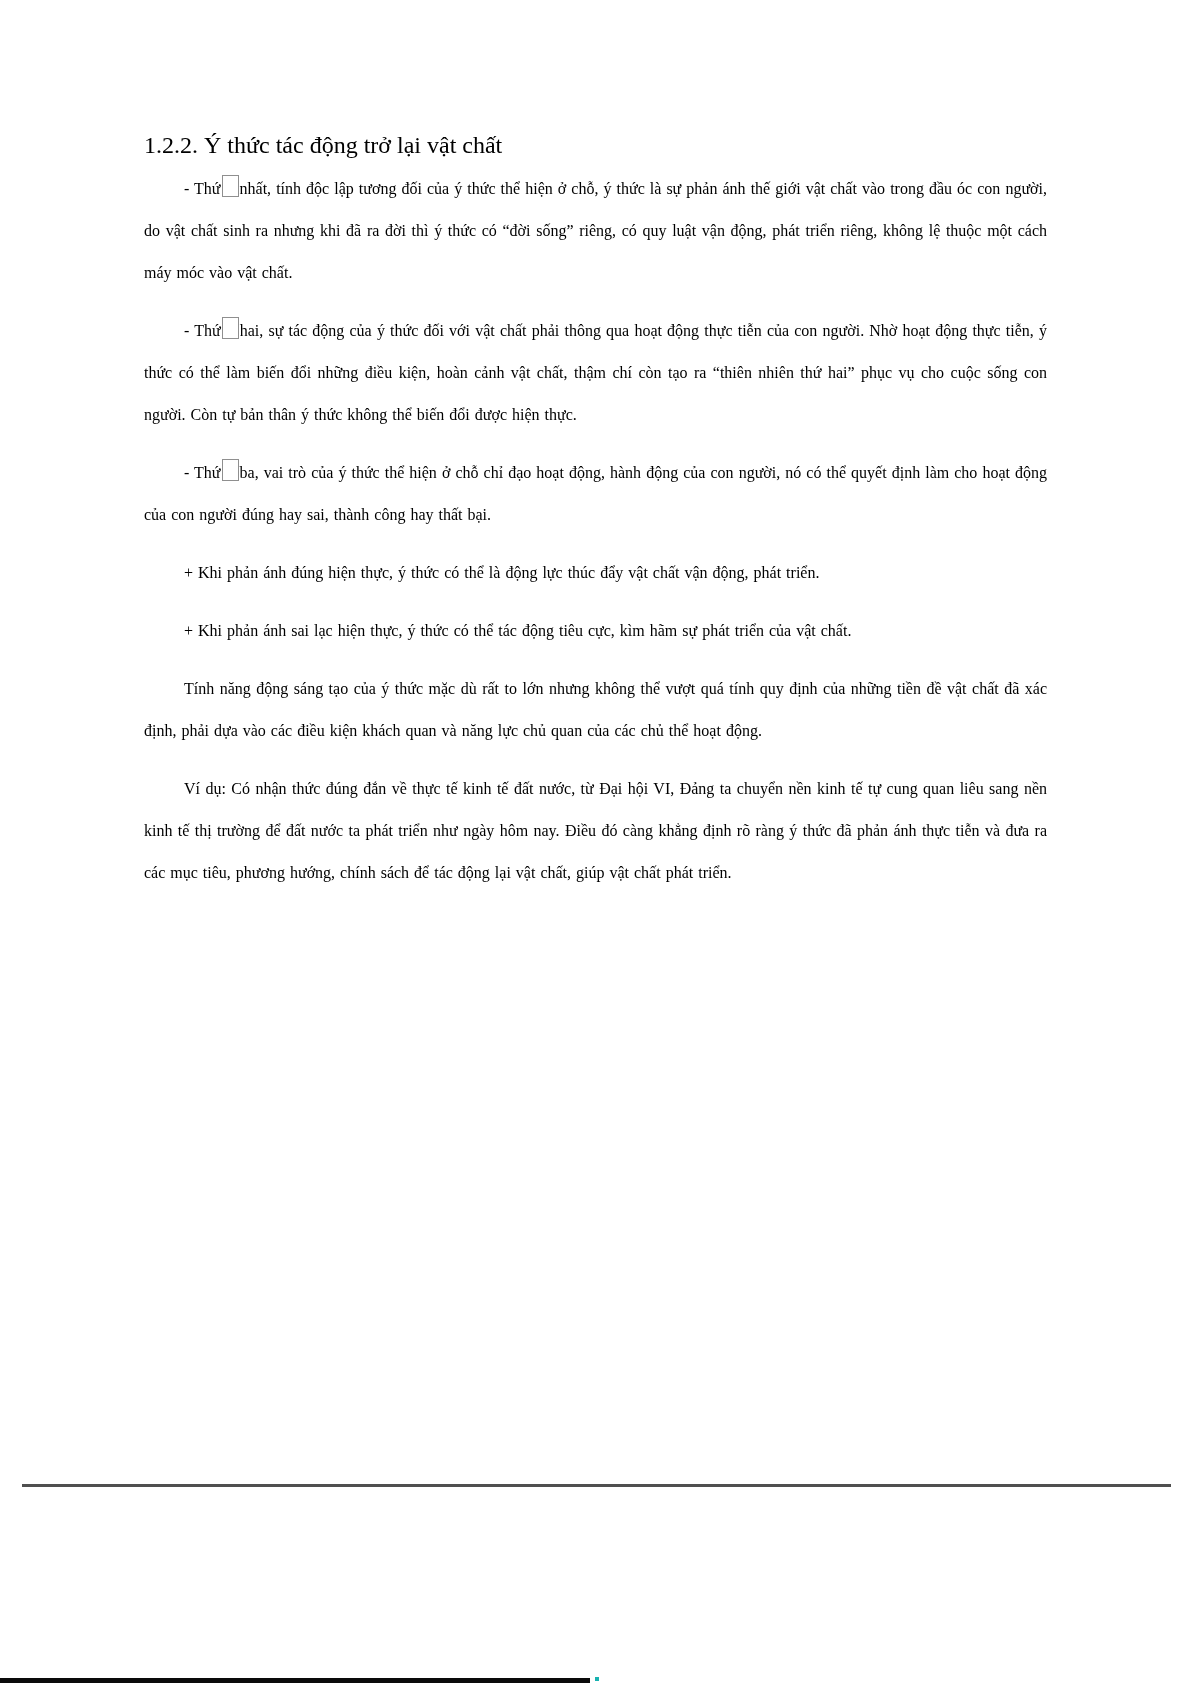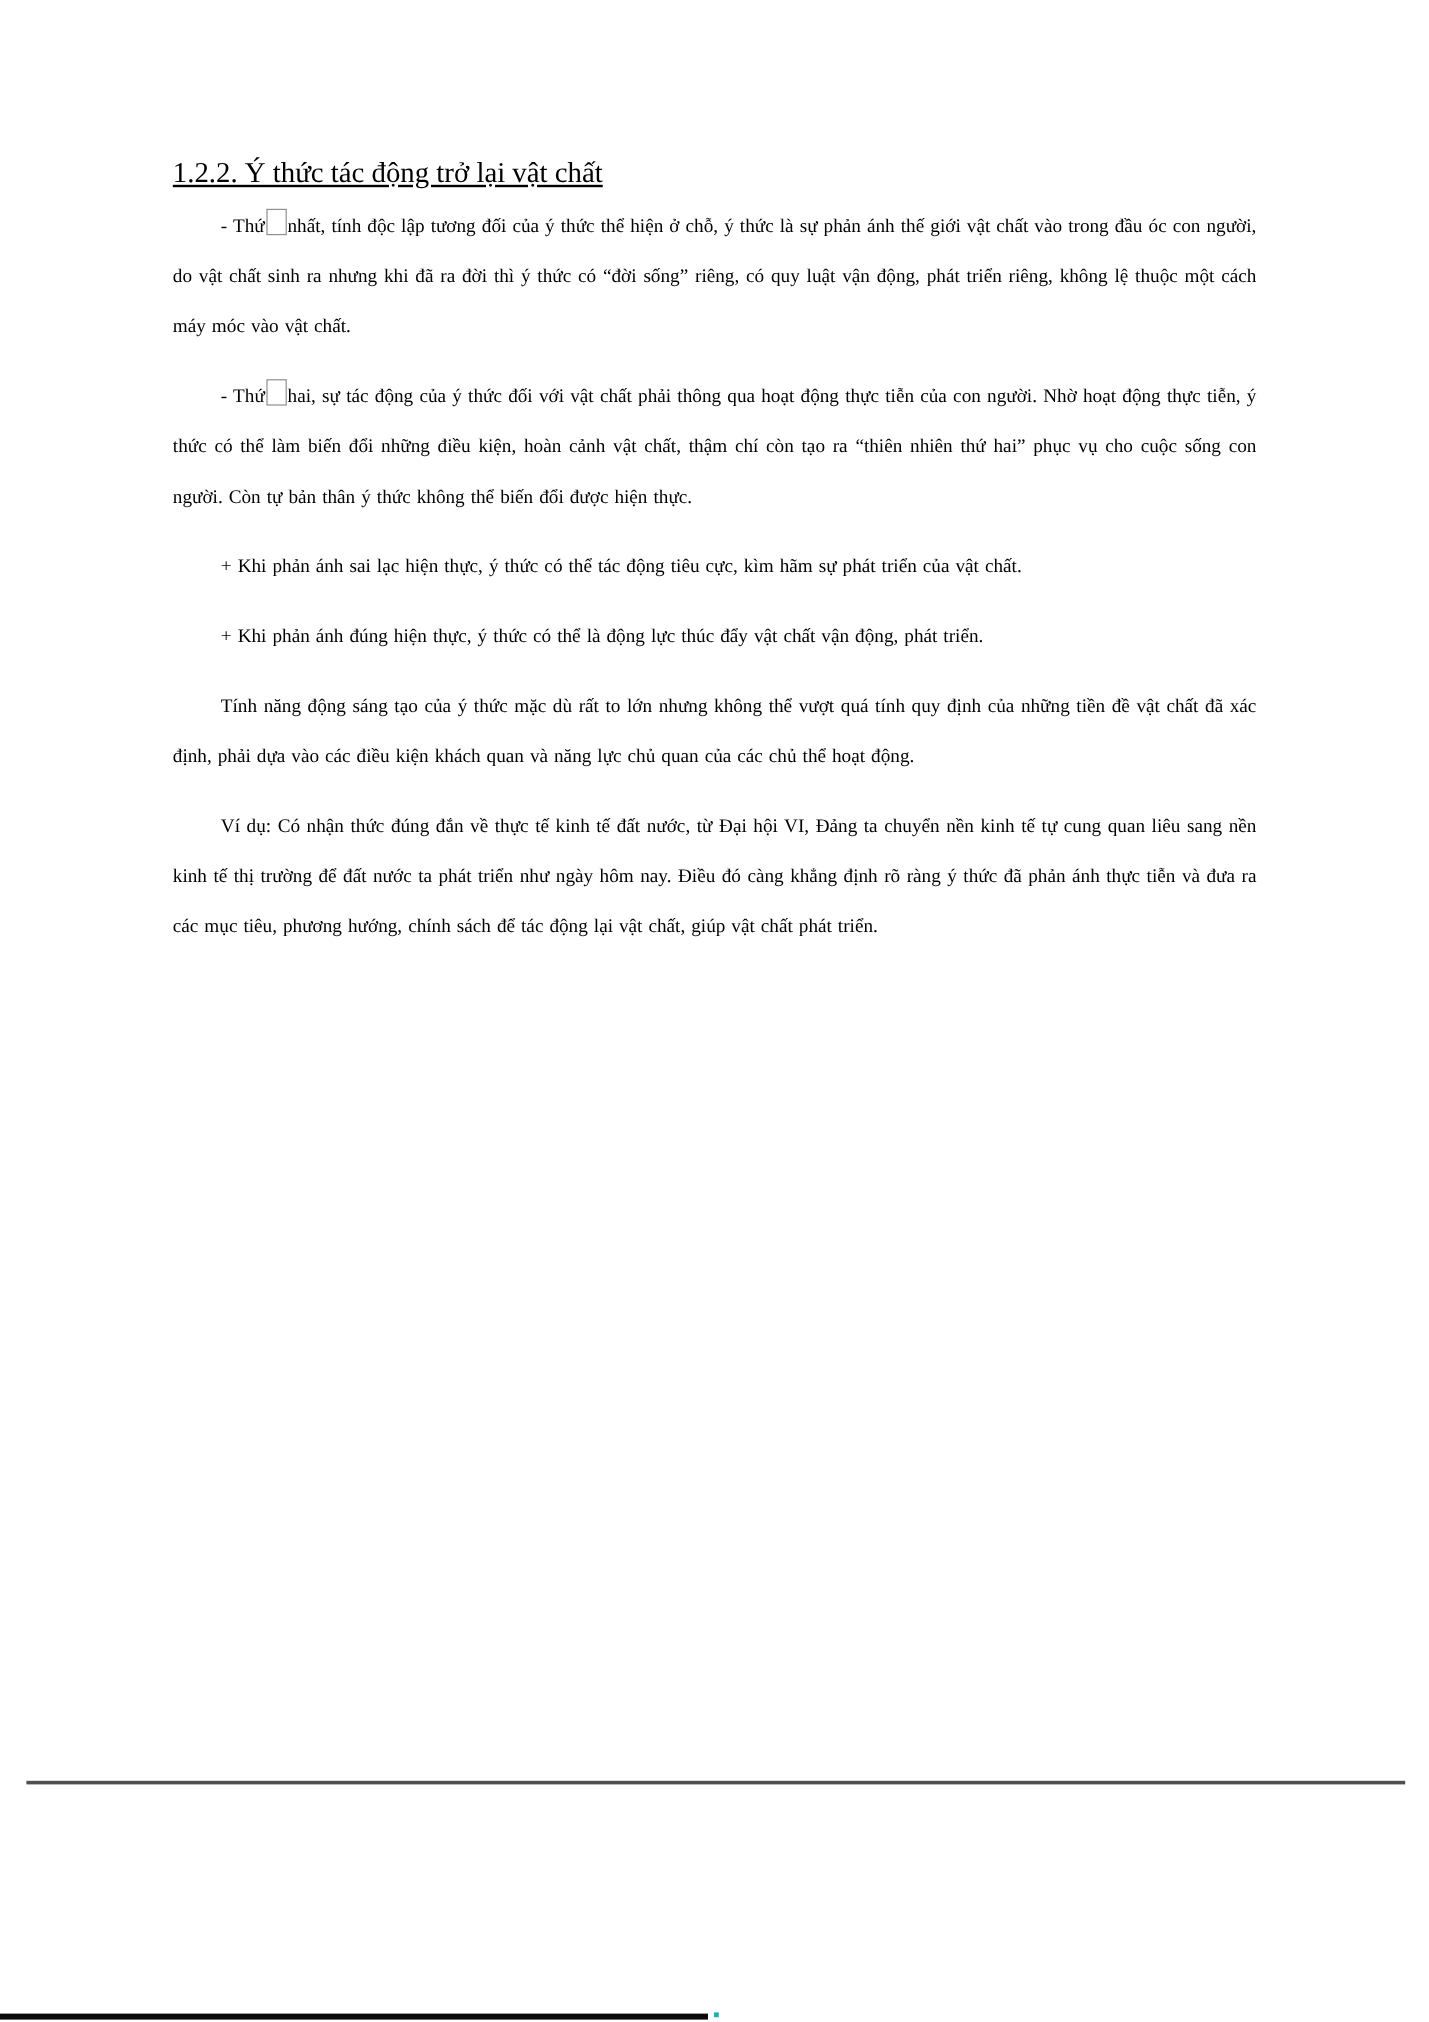--- a/index.html
+++ b/index.html
@@ -21,21 +21,20 @@
     left: 144px;
     top: 124px;
     width: 903px;
   }
   .doc-heading {
     font-size: 24px;
     line-height: 42px;
     font-weight: normal;
     margin: 0 0 2px 0;
     text-align: left;
-    text-decoration: underline;
   }
   .doc-paragraphs p {
     font-size: 16px;
     line-height: 42px;
     margin: 0 0 16px 0;
     text-align: justify;
     text-indent: 40px;
     word-spacing: 1px;
   }
   
@@ -71,22 +70,23 @@
   }
 </style>
 </head>
 <body>
 
 <div class="doc-content">
   <h2 class="doc-heading">1.2.2. Ý thức tác động trở lại vật chất</h2>
   <div class="doc-paragraphs">
       <p>- Thứ<span class="tofu"></span>nhất, tính độc lập tương đối của ý thức thể hiện ở chỗ, ý thức là sự phản ánh thế giới vật chất vào trong đầu óc con người, do vật chất sinh ra nhưng khi đã ra đời thì ý thức có “đời sống” riêng, có quy luật vận động, phát triển riêng, không lệ thuộc một cách máy móc vào vật chất.</p>
       <p>- Thứ<span class="tofu"></span>hai, sự tác động của ý thức đối với vật chất phải thông qua hoạt động thực tiễn của con người. Nhờ hoạt động thực tiễn, ý thức có thể làm biến đổi những điều kiện, hoàn cảnh vật chất, thậm chí còn tạo ra “thiên nhiên thứ hai” phục vụ cho cuộc sống con người. Còn tự bản thân ý thức không thể biến đổi được hiện thực.</p>
+      <p>- Thứ<span class="tofu"></span>ba, vai trò của ý thức thể hiện ở chỗ chỉ đạo hoạt động, hành động của con người, nó có thể quyết định làm cho hoạt động của con người đúng hay sai, thành công hay thất bại.</p>
+      <p>+ Khi phản ánh đúng hiện thực, ý thức có thể là động lực thúc đẩy vật chất vận động, phát triển.</p>
       <p>+ Khi phản ánh sai lạc hiện thực, ý thức có thể tác động tiêu cực, kìm hãm sự phát triển của vật chất.</p>
-      <p>+ Khi phản ánh đúng hiện thực, ý thức có thể là động lực thúc đẩy vật chất vận động, phát triển.</p>
       <p>Tính năng động sáng tạo của ý thức mặc dù rất to lớn nhưng không thể vượt quá tính quy định của những tiền đề vật chất đã xác định, phải dựa vào các điều kiện khách quan và năng lực chủ quan của các chủ thể hoạt động.</p>
       <p>Ví dụ: Có nhận thức đúng đắn về thực tế kinh tế đất nước, từ Đại hội VI, Đảng ta chuyển nền kinh tế tự cung quan liêu sang nền kinh tế thị trường để đất nước ta phát triển như ngày hôm nay. Điều đó càng khẳng định rõ ràng ý thức đã phản ánh thực tiễn và đưa ra các mục tiêu, phương hướng, chính sách để tác động lại vật chất, giúp vật chất phát triển.</p>
     </div>
 </div>
 
 <div class="page-divider" style="background: rgb(79, 79, 79);"></div>
 <div class="bottom-bar" style="background: rgb(10, 10, 10);"></div>
 <div class="teal-dot" style="background: rgb(23, 178, 176);"></div>
 
 </body></html>

